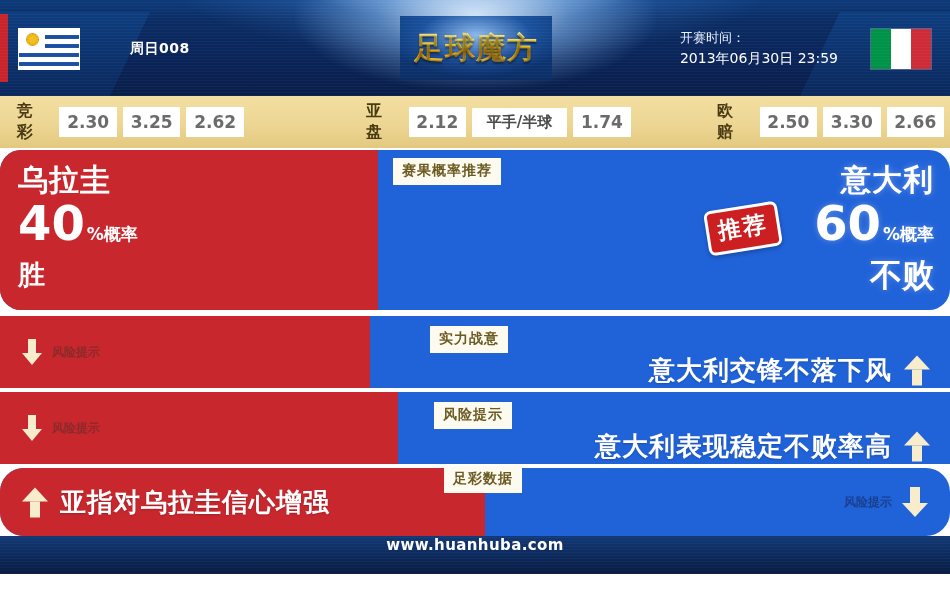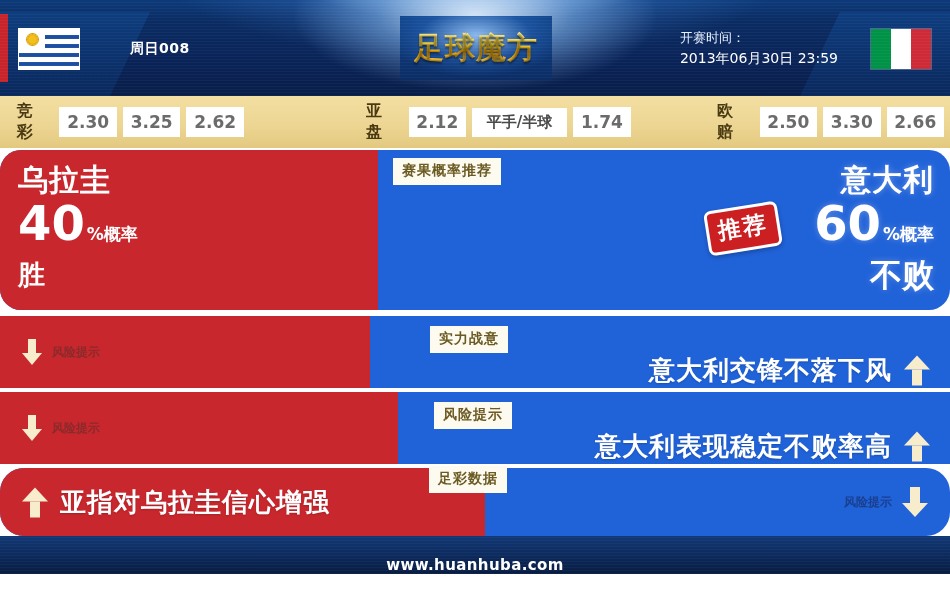--- a/index.html
+++ b/index.html
@@ -172,21 +172,21 @@
   }
   .row1 { top:316px; height:72px; }
   .row1 .red-part { width:370px; }
   .row2 { top:392px; height:72px; }
   .row2 .red-part { width:398px; }
   .row3 { top:468px; height:68px;border-radius:24px; }
   .row3 .red-part { width:485px; }
 
   .tag-r1 { left:430px; top:326px; }
   .tag-r2 { left:434px; top:402px; }
-  .tag-r3 { left:429px; top:466px; }
+  .tag-r3 { left:444px; top:466px; }
 
   .row-msg {
     position:absolute; color:#ffffff; font-weight:bold;
     font-size:26px; letter-spacing:1px;
     display:flex; align-items:center; gap:12px;
     text-shadow:0 1px 2px rgba(0,0,0,.18);
   }
   .row-msg.right { right:20px; top:50%; transform:translateY(-50%);margin-top:18px; }
   .row-msg.left  { left:22px; top:50%; transform:translateY(-50%); }
 
@@ -213,21 +213,21 @@
   .arrow.big { width:26px; height:30px; }
   .arrow.big i { left:8px; width:10px; height:16px; }
   .arrow.big::after { border-left-width:13px; border-right-width:13px; border-top-width:14px; }
   .arrow.big.up i { top:14px; }
   .arrow.big.up::after { border-bottom-width:14px; }
 
   
   .footer {
     position:absolute; left:0; top:536px; width:950px; height:38px;
     background: linear-gradient(180deg,#123876 0%, #0d2c60 45%, #081c42 100%);
-    display:flex; align-items:flex-end; justify-content:center;
+    display:flex; align-items:flex-start; justify-content:center;
   }
   .footer::after{
     content:""; position:absolute; inset:0;
     background-image: repeating-linear-gradient(0deg, rgba(255,255,255,0.03) 0px, rgba(255,255,255,0.03) 1px, rgba(0,0,0,0) 1px, rgba(0,0,0,0) 3px);
   }
   .footer-url {
     position:relative; z-index:2;
     color:#ffffff; font-size:15px; font-weight:bold; letter-spacing:.4px;
   }
   .bottom-white {

